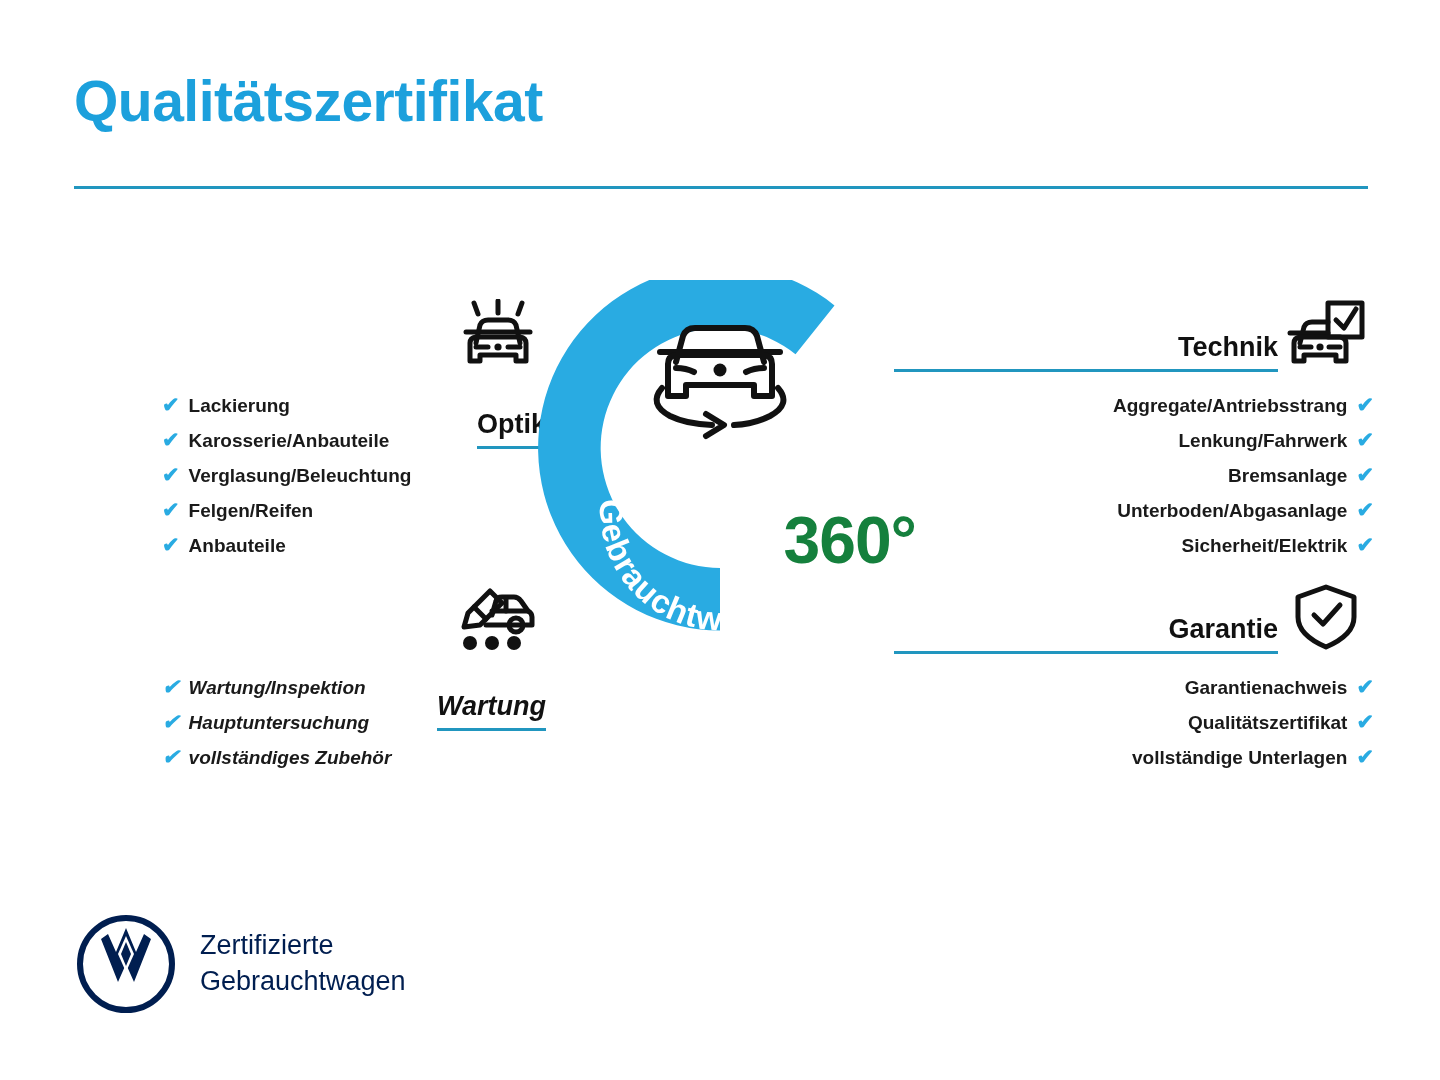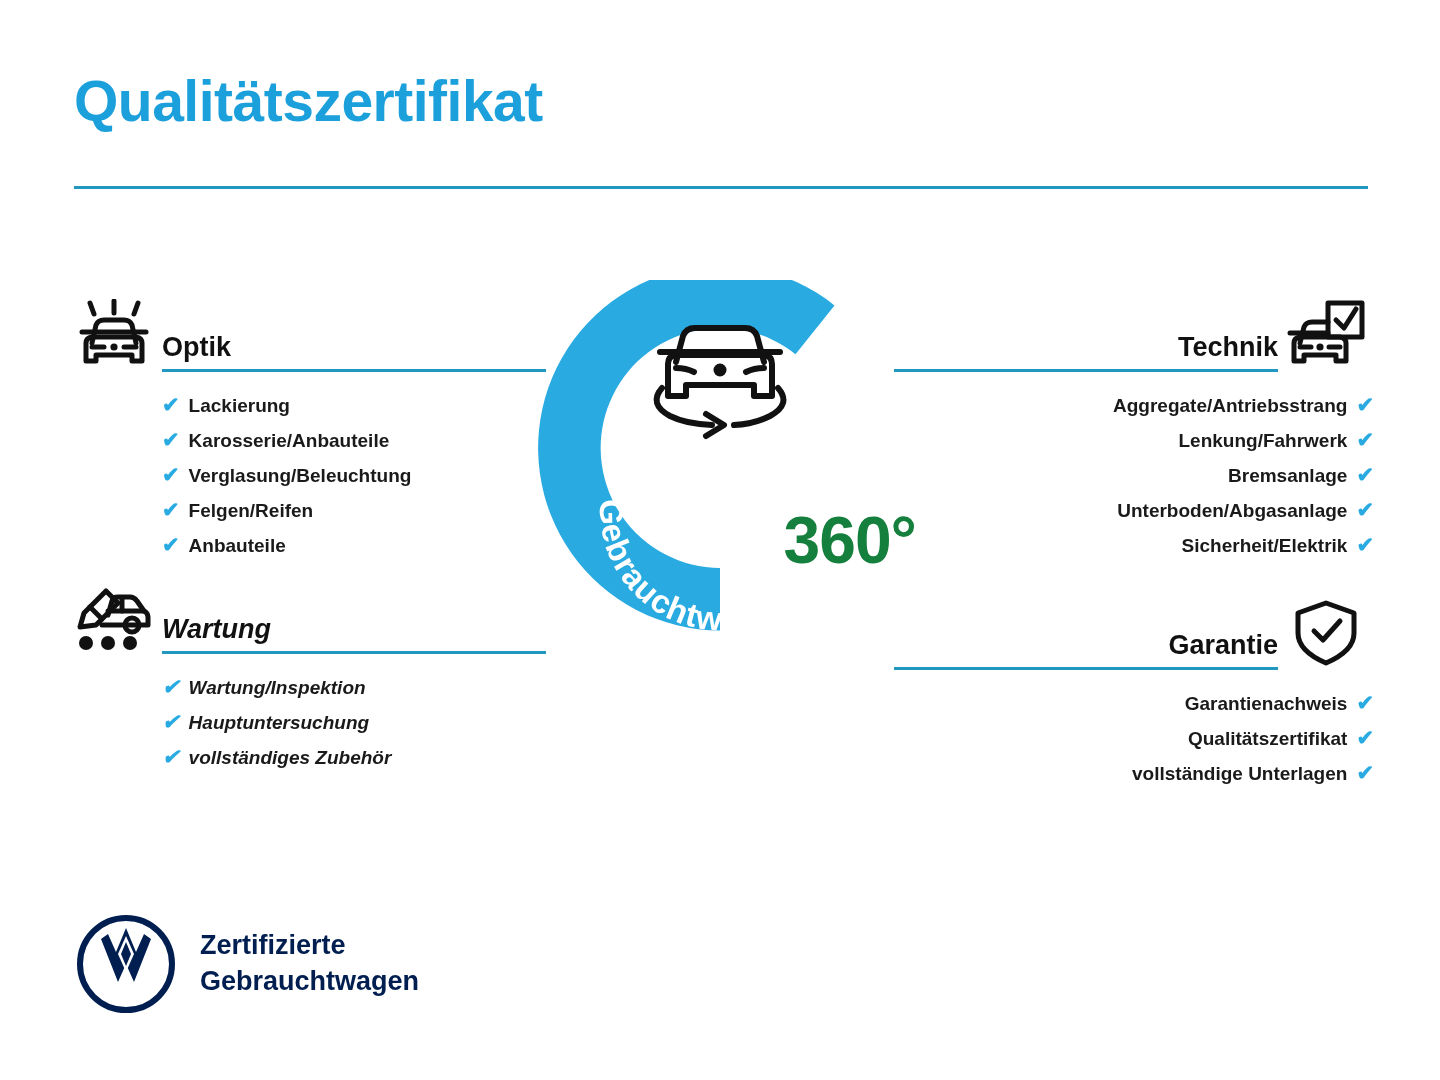--- a/index.html
+++ b/index.html
@@ -40,28 +40,28 @@
   
   .quad {
     position: absolute;
   }
   .quad-left   { width: 480px; }
   .quad-right  { width: 480px; }
 
   .q-optik    { left: 66px;  top: 296px; }
   .q-wartung  { left: 66px;  top: 578px; font-style: italic; }
   .q-technik  { left: 894px; top: 296px; }
-  .q-garantie { left: 894px; top: 594px; }
+  .q-garantie { left: 894px; top: 578px; }
 
   .quad-head {
     display: flex;
     align-items: flex-end;
     height: 78px;
   }
-  .quad-left .quad-head  { flex-direction: row; }
+  .quad-left .quad-head  { flex-direction: column; gap: 36px; }
   .quad-right .quad-head { flex-direction: row-reverse; }
 
   .quad-icon {
     width: 96px;
     height: 78px;
     display: flex;
     align-items: center;
     justify-content: center;
     flex: 0 0 auto;
   }
@@ -140,21 +140,21 @@
     left: 74px;
     top: 912px;
     display: flex;
     align-items: center;
   }
   .vw-logo { width: 104px; height: 104px; flex: 0 0 auto; }
   .vw-logo svg { display: block; }
   .footer-text {
     margin-left: 22px;
     font-size: 27px;
-    font-weight: bold;
+    font-weight: normal;
     color: #001E50;
     line-height: 1.32;
   }
 </style>
 </head>
 <body>
 
 <div class="page-title">Qualitätszertifikat</div>
 <div class="header-rule"></div>
 

